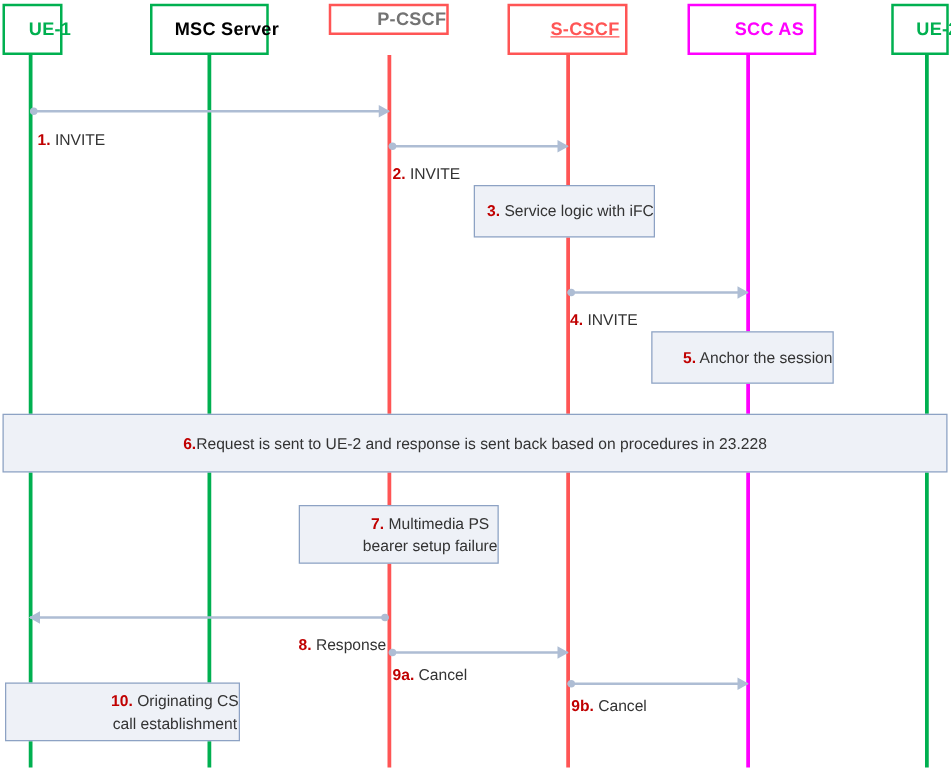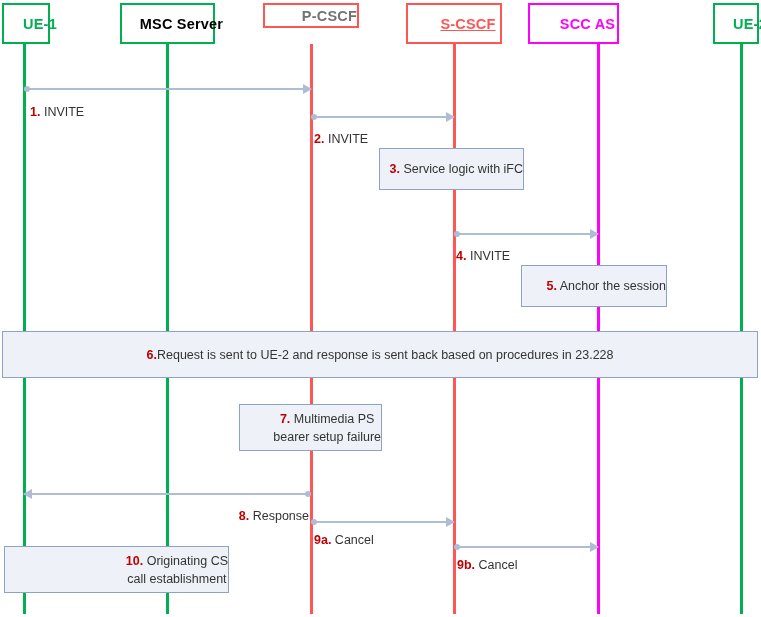--- a/index.html
+++ b/index.html
@@ -128,24 +128,24 @@
     <div class="banner-box" style="left: 2px; top: 331px; width: 756px; height: 47px;">
       <span class="num" style="color: rgb(192, 0, 0); font-weight: bold;">6.</span>
       <span class="txt"> Request is sent to UE-2 and response is sent back based on procedures in 23.228</span>
     </div>
     <div class="note-box" style="left: 379px; top: 148px; width: 145px; height: 42px;">
       <div><span class="num">3.</span><span class="txt"> Service logic with iFC</span></div>
     </div>
     <div class="note-box" style="left: 521px; top: 265px; width: 146px; height: 42px;">
       <div><span class="num">5.</span><span class="txt"> Anchor the session</span></div>
     </div>
-    <div class="note-box" style="left: 239px; top: 404px; width: 143px; height: 47px;">
+    <div class="note-box" style="left: 239px; top: 404px; width: 160px; height: 47px;">
       <div><span class="num">7.</span><span class="txt"> Multimedia PS</span><br><span class="txt">bearer setup failure</span></div>
     </div>
-    <div class="note-box" style="left: 4px; top: 546px; width: 225px; height: 47px;">
+    <div class="note-box" style="left: 4px; top: 546px; width: 188px; height: 47px;">
       <div><span class="num">10.</span><span class="txt"> Originating CS</span><br><span class="txt">call establishment</span></div>
     </div>
     <div class="msg to-right" style="left: 24px; width: 287px; top: 83px;">
       <div class="msg-line"></div>
       <div class="msg-dot"></div>
       <div class="msg-head"></div>
     </div>
     <div class="msg-label" style="top: 77px; left: 30px;"><span class="num">1.</span><span class="txt"> INVITE</span></div>
     <div class="msg to-right" style="left: 311px; width: 143px; top: 111px;">
       <div class="msg-line"></div>
@@ -182,19 +182,19 @@
     </div>
     <div class="actor-box" style="left: 120px; top: 3px; width: 95px; height: 41px; border-color: rgb(0, 176, 80); color: #000000;">
       <span>MSC Server</span>
     </div>
     <div class="actor-box" style="left: 263px; top: 3px; width: 96px; height: 25px; border-color: rgb(255, 85, 85); color: #737373; justify-content: flex-end;">
       <span>P-CSCF</span>
     </div>
     <div class="actor-box" style="left: 406px; top: 3px; width: 96px; height: 41px; border-color: rgb(255, 85, 85); color: rgb(255, 85, 85); text-decoration: underline;">
       <span>S-CSCF</span>
     </div>
-    <div class="actor-box" style="left: 528px; top: 3px; width: 91px; height: 41px; border-color: rgb(255, 0, 255); color: rgb(255, 0, 255);">
+    <div class="actor-box" style="left: 550px; top: 3px; width: 103px; height: 41px; border-color: rgb(255, 0, 255); color: rgb(255, 0, 255);">
       <span>SCC AS</span>
     </div>
     <div class="actor-box" style="left: 713px; top: 3px; width: 46px; height: 41px; border-color: rgb(0, 176, 80); color: rgb(0, 176, 80);">
       <span>UE-2</span>
     </div>
   </div>
 
 </body></html>

